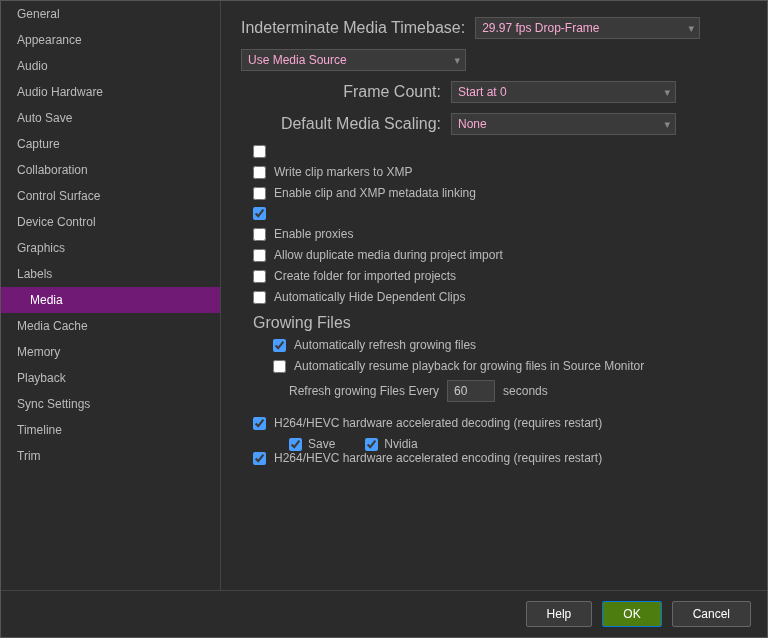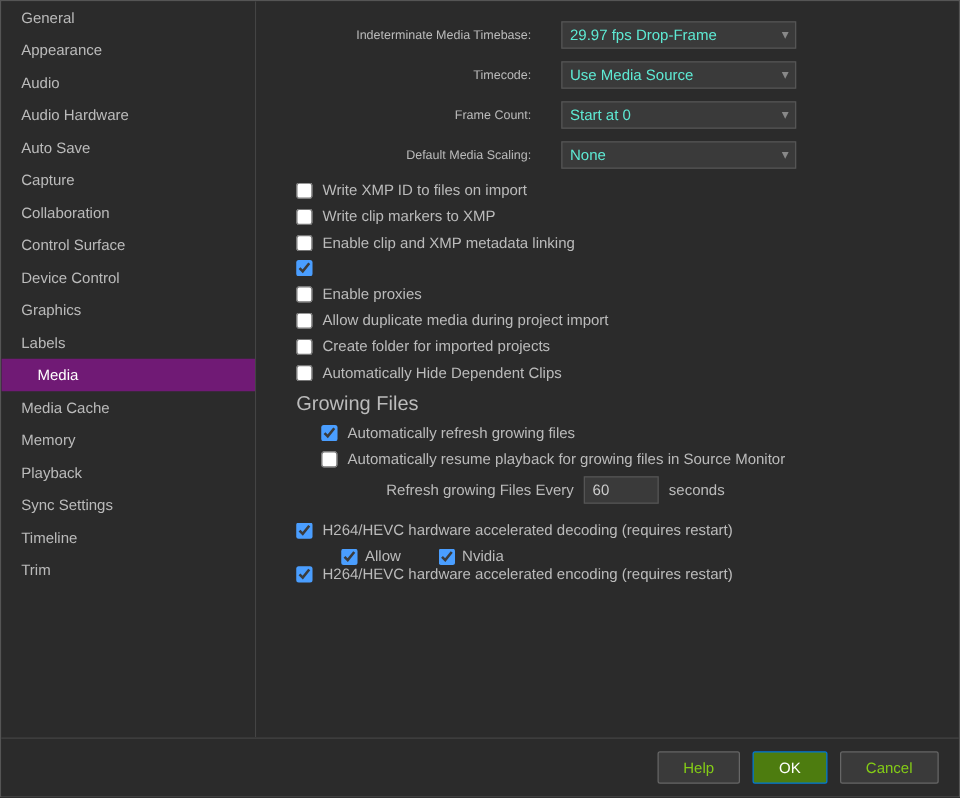--- a/index.html
+++ b/index.html
@@ -43,21 +43,21 @@
       cursor: pointer;
       font-size: 14px;
       padding: 2px 4px;
     }
     .content {
       display: flex;
       flex: 1;
       overflow: hidden;
     }
     .sidebar {
-      width: 204px;
+      width: 220px;
       background: #2b2b2b;
       border-right: 1px solid #444;
       overflow-y: auto;
       flex-shrink: 0;
     }
     .sidebar-item {
       padding: 6px 16px;
       cursor: pointer;
       color: #bbb;
       font-size: 12px;
@@ -74,31 +74,31 @@
       background: #2b2b2b;
     }
     .form-row {
       display: flex;
       align-items: center;
       margin-bottom: 10px;
     }
     .form-label {
       text-align: right;
       min-width: 200px;
-      margin-right: 24px;
-      color: #bbb;
-      font-size: 10px;
+      margin-right: 10px;
+      color: #bbb;
+      font-size: 16px;
     }
     .form-select {
       background: #3a3a3a;
       border: 1px solid #555;
-      color: #5eead4;
+      color: #f9a8d4;
       padding: 3px 20px 3px 6px;
       font-size: 12px;
-      width: 188px;
+      width: 225px;
       appearance: none;
       cursor: pointer;
       outline: none;
     }
     .select-wrapper {
       position: relative;
       display: inline-block;
     }
     .select-wrapper::after {
       content: '▾';
@@ -149,28 +149,27 @@
     .refresh-row {
       display: flex;
       align-items: center;
       padding-left: 48px;
       margin-bottom: 14px;
     }
     .refresh-row .refresh-label {
       color: #bbb;
       font-size: 12px;
       margin-right: 8px;
-      margin-left: 36px;
     }
     .refresh-row input[type="text"] {
       background: #3a3a3a;
       border: 1px solid #555;
       color: #ccc;
       padding: 3px 6px;
-      width: 60px;
+      width: 48px;
       font-size: 12px;
       outline: none;
     }
     .refresh-row .seconds-label {
       color: #bbb;
       font-size: 12px;
       margin-left: 8px;
     }
     .hw-sub-row {
       display: flex;
@@ -197,21 +196,21 @@
       justify-content: flex-end;
       align-items: center;
       gap: 10px;
       flex-shrink: 0;
     }
     .btn {
       padding: 5px 20px;
       font-size: 12px;
       border: 1px solid #666;
       background: #3a3a3a;
-      color: #84cc16;
+      color: #ffffff;
       cursor: pointer;
       border-radius: 2px;
     }
     .btn.primary {
       background: #4d7c0f;
       border-color: #0078d7;
       color: #fff;
     }
   </style>
 </head>
@@ -238,34 +237,32 @@
         <div class="sidebar-item">Sync Settings</div>
         <div class="sidebar-item">Timeline</div>
         <div class="sidebar-item">Trim</div>
       </div>
     <div class="main-content">
     <div class="form-row">
           <div class="form-label">Indeterminate Media Timebase:</div>
           <div class="select-wrapper"><select class="form-select"><option>23.976 fps</option><option>24 fps</option><option>25 fps</option><option selected="">29.97 fps Drop-Frame</option><option>30 fps</option></select></div>
         </div>
         <div class="form-row">
-          <div class="form-label">Timecode:</div>
           <div class="select-wrapper"><select class="form-select"><option>Use Media Source</option><option>Generate Timecode</option><option>Start at 00:00:00:00</option></select></div>
         </div>
         <div class="form-row">
           <div class="form-label">Frame Count:</div>
           <div class="select-wrapper"><select class="form-select"><option>Start at 0</option><option>Start at 1</option><option>Timecode Conversion</option></select></div>
         </div>
         <div class="form-row">
           <div class="form-label">Default Media Scaling:</div>
           <div class="select-wrapper"><select class="form-select"><option>None</option><option>Set to Frame Size</option><option>Scale to Frame Size</option></select></div>
         </div>
         <div class="checkbox-row">
           <input type="checkbox" style="">
-          <span class="checkbox-label">Write XMP ID to files on import</span>
         </div>
         <div class="checkbox-row">
           <input type="checkbox" style="">
           <span class="checkbox-label">Write clip markers to XMP</span>
         </div>
         <div class="checkbox-row">
           <input type="checkbox" style="">
           <span class="checkbox-label">Enable clip and XMP metadata linking</span>
         </div>
         <div class="checkbox-row">
@@ -301,21 +298,21 @@
           <input type="text" value="60" style="">
           <span class="seconds-label">seconds</span>
         </div>
         <div class="checkbox-row">
           <input type="checkbox" checked="" style="">
           <span class="checkbox-label">H264/HEVC hardware accelerated decoding (requires restart)</span>
         </div>
         <div class="hw-sub-row">
           <div class="hw-sub-item">
             <input type="checkbox" checked="" style="">
-            <span class="checkbox-label">Allow</span>
+            <span class="checkbox-label">Save</span>
           </div>
           <div class="hw-sub-item">
             <input type="checkbox" checked="" style="">
             <span class="checkbox-label">Nvidia</span>
           </div>
         </div>
         <div class="checkbox-row">
           <input type="checkbox" checked="" style="">
           <span class="checkbox-label">H264/HEVC hardware accelerated encoding (requires restart)</span>
         </div>

